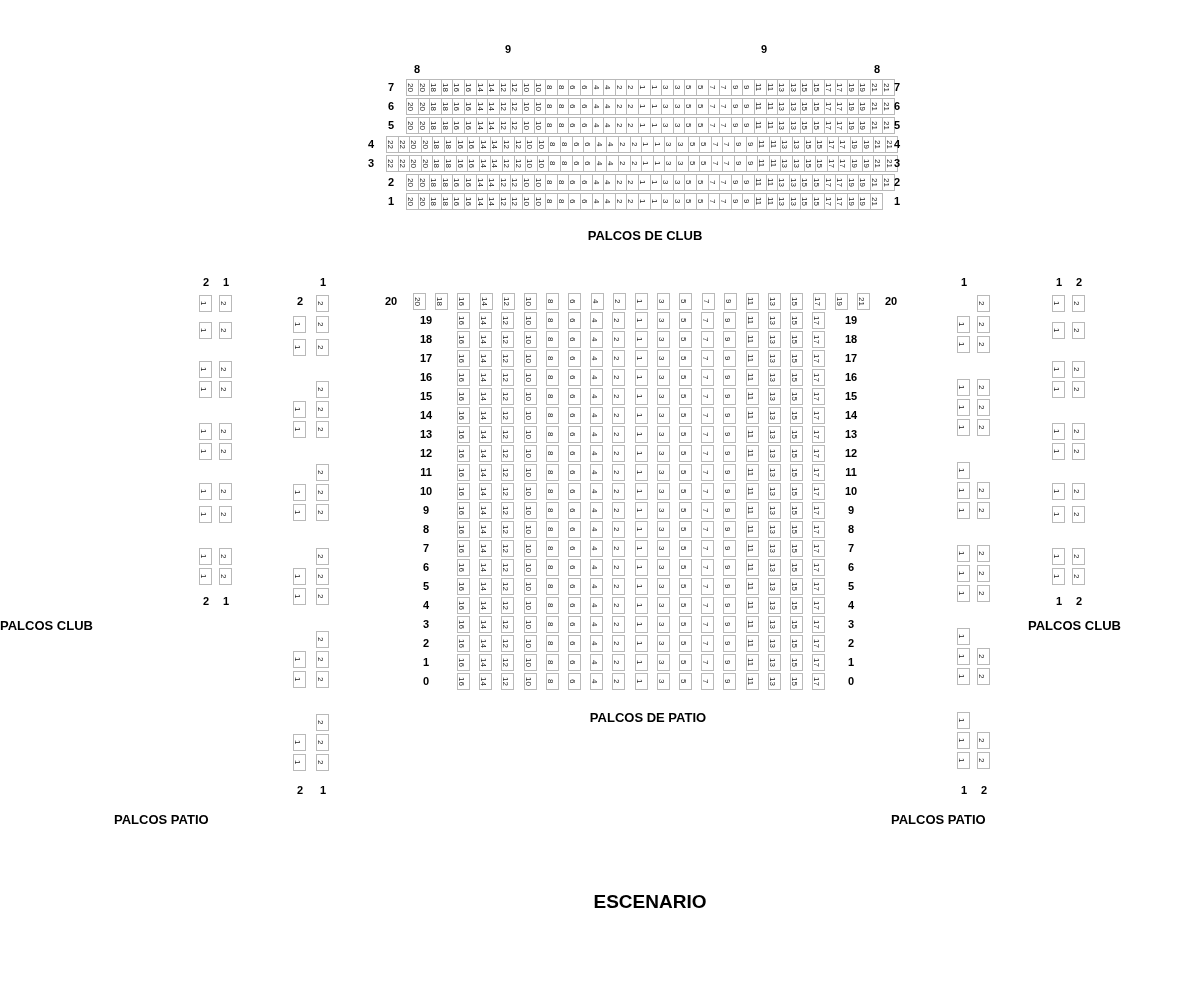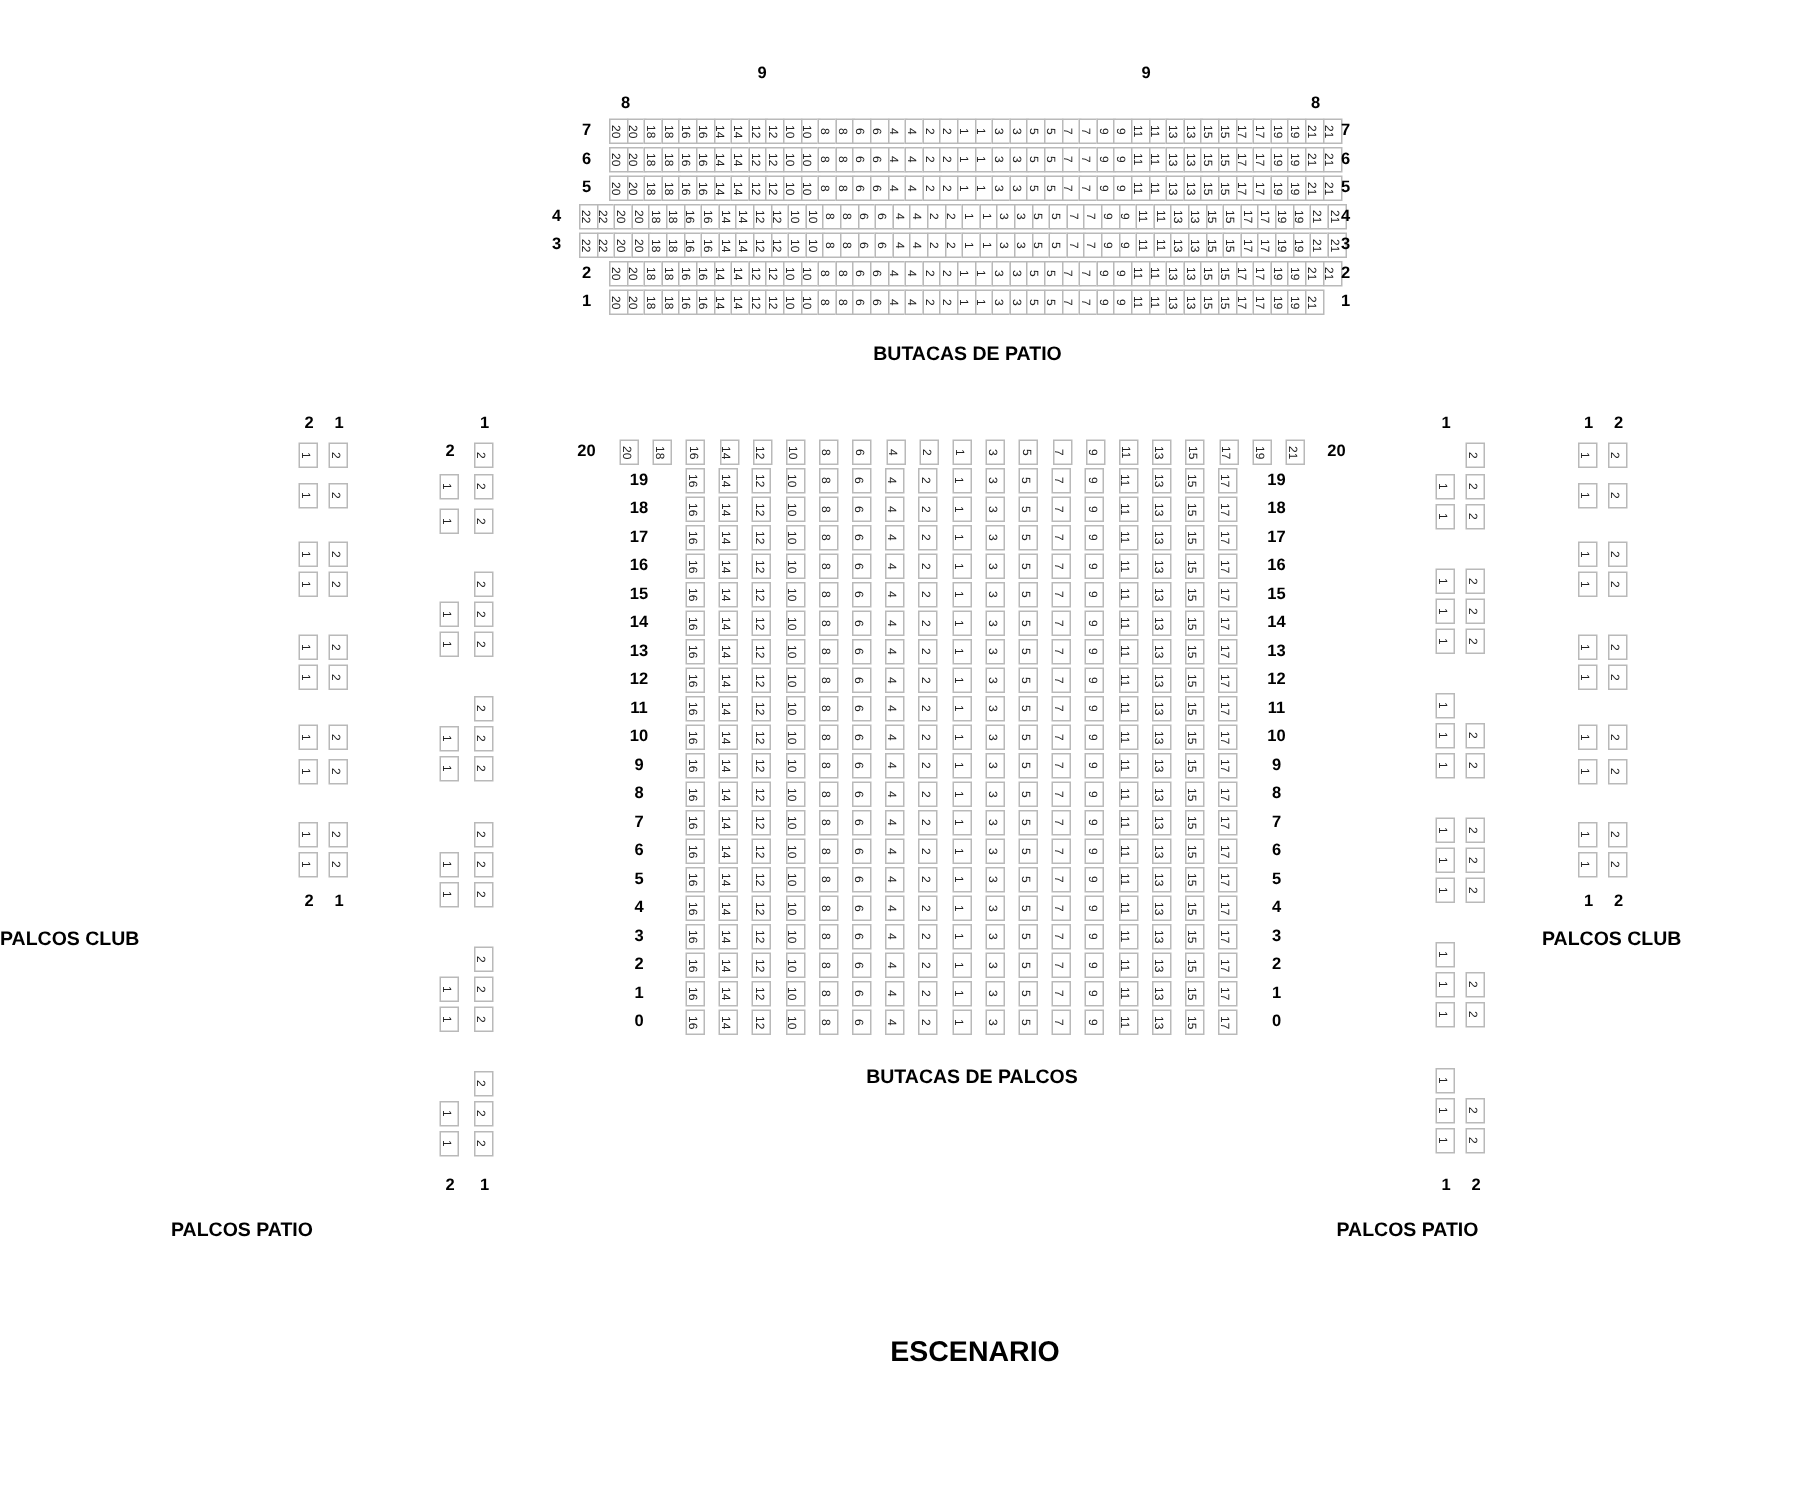--- a/index.html
+++ b/index.html
@@ -390,21 +390,21 @@
     <div class="seat" style="left: 777.2px; top: 193px;">13</div>
     <div class="seat" style="left: 788.8px; top: 193px;">13</div>
     <div class="seat" style="left: 800.4px; top: 193px;">15</div>
     <div class="seat" style="left: 812px; top: 193px;">15</div>
     <div class="seat" style="left: 823.6px; top: 193px;">17</div>
     <div class="seat" style="left: 835.2px; top: 193px;">17</div>
     <div class="seat" style="left: 846.8px; top: 193px;">19</div>
     <div class="seat" style="left: 858.4px; top: 193px;">19</div>
     <div class="seat" style="left: 870px; top: 193px;">21</div>
     <div class="rowlabel" style="left: 886px; top: 193px;">1</div>
-    <div class="sectiontitle" style="left: 570px; top: 228px; width: 150px;">BUTACAS DE PATIO</div>
+    <div class="sectiontitle" style="left: 570px; top: 228px; width: 150px;">PALCOS DE CLUB</div>
     <div class="rowlabel" style="left: 380px; top: 293px;">20</div>
     <div class="seat" style="left: 413px; top: 293px;">20</div>
     <div class="seat" style="left: 435.2px; top: 293px;">18</div>
     <div class="seat" style="left: 457.4px; top: 293px;">16</div>
     <div class="seat" style="left: 479.6px; top: 293px;">14</div>
     <div class="seat" style="left: 501.8px; top: 293px;">12</div>
     <div class="seat" style="left: 524px; top: 293px;">10</div>
     <div class="seat" style="left: 546.2px; top: 293px;">8</div>
     <div class="seat" style="left: 568.4px; top: 293px;">6</div>
     <div class="seat" style="left: 590.6px; top: 293px;">4</div>
@@ -794,21 +794,21 @@
     <div class="seat" style="left: 634.6px; top: 673px;">1</div>
     <div class="seat" style="left: 656.8px; top: 673px;">3</div>
     <div class="seat" style="left: 679px; top: 673px;">5</div>
     <div class="seat" style="left: 701.2px; top: 673px;">7</div>
     <div class="seat" style="left: 723.4px; top: 673px;">9</div>
     <div class="seat" style="left: 745.6px; top: 673px;">11</div>
     <div class="seat" style="left: 767.8px; top: 673px;">13</div>
     <div class="seat" style="left: 790px; top: 673px;">15</div>
     <div class="seat" style="left: 812.2px; top: 673px;">17</div>
     <div class="rowlabel" style="left: 840px; top: 673px;">0</div>
-    <div class="sectiontitle" style="left: 568px; top: 710px; width: 160px;">BUTACAS DE PALCOS</div>
+    <div class="sectiontitle" style="left: 568px; top: 710px; width: 160px;">PALCOS DE PATIO</div>
     <div class="boxlabel" style="left: 198px; top: 275px;">2</div>
     <div class="boxlabel" style="left: 218px; top: 275px;">1</div>
     <div class="seat" style="left: 199px; top: 295px;">1</div>
     <div class="seat" style="left: 219px; top: 295px;">2</div>
     <div class="seat" style="left: 199px; top: 322px;">1</div>
     <div class="seat" style="left: 219px; top: 322px;">2</div>
     <div class="seat" style="left: 199px; top: 361px;">1</div>
     <div class="seat" style="left: 219px; top: 361px;">2</div>
     <div class="seat" style="left: 199px; top: 381px;">1</div>
     <div class="seat" style="left: 219px; top: 381px;">2</div>

